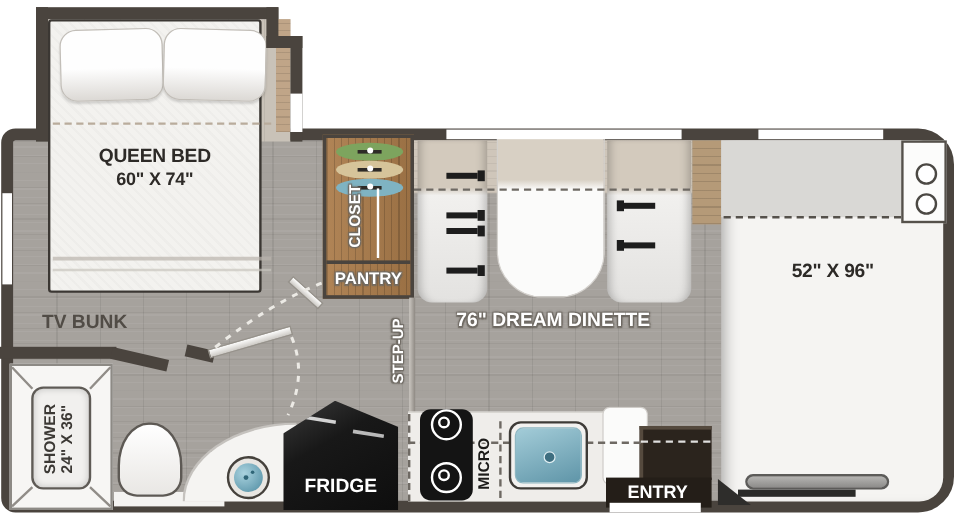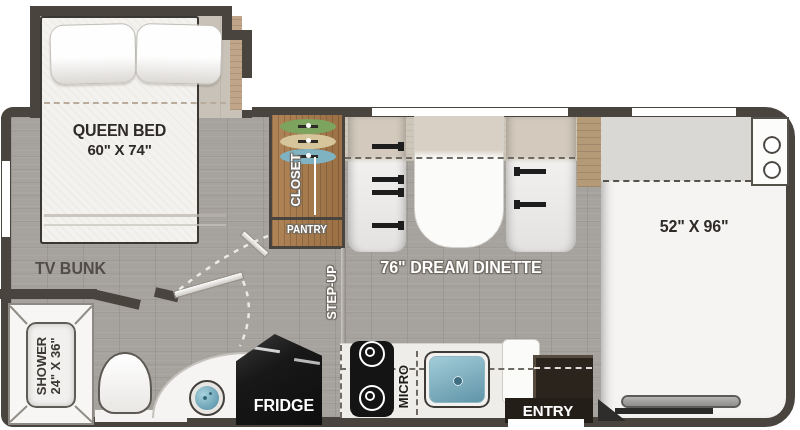--- a/index.html
+++ b/index.html
@@ -89,21 +89,21 @@
               background-color:var(--wood);
               background-image:repeating-linear-gradient(90deg, rgba(0,0,0,.16) 0 1px, transparent 1px 6px),
               linear-gradient(90deg,#b08456,#9a7044);">
     <div class="cloth" style="top:4px;background:#7da45e;"></div>
     <div class="cloth" style="top:19px;background:#d6c49a;"></div>
     <div class="cloth" style="top:34px;background:#7fb3c2;"></div>
     <div class="abs" style="left:42px;top:42px;width:2px;height:58px;background:#fff;"></div>
     <div class="abs" style="left:0;top:102px;width:70px;height:3px;background:var(--wall);"></div>
   </div>
   <div class="abs rot ctr lbl-outline" style="left:261px;top:173px;width:70px;height:14px;line-height:14px;font-size:13px;z-index:8;">CLOSET</div>
-  <div class="abs ctr lbl-outline" style="left:271px;top:224px;width:72px;font-size:10px;z-index:8;">PANTRY</div>
+  <div class="abs ctr lbl-outline" style="left:271px;top:224px;width:72px;font-size:14px;z-index:8;">PANTRY</div>
 
   <div class="abs" style="left:341px;top:248px;width:5px;height:98px;z-index:2;
               background:linear-gradient(90deg,#cbc7c1,#8d8882);"></div>
   <div class="abs rot ctr lbl-outline" style="left:295px;top:286px;width:74px;height:13px;line-height:13px;font-size:12.5px;z-index:8;">STEP-UP</div>
 
   <div class="abs" style="left:340px;top:343px;width:194px;height:75px;z-index:2;background:#efedea;border-top:1px solid #d4d1cd;"></div>
   <div class="abs dash-vert" style="left:340px;top:345px;height:73px;"></div>
   <div class="abs dash-vert" style="left:416px;top:351px;height:64px;"></div>
   <div class="abs" style="left:502px;top:339px;width:38px;height:65px;z-index:2;background:#fbfbfa;
               border:1px solid #cfccc8;border-radius:6px;"></div>
@@ -124,21 +124,21 @@
   <div class="abs" style="left:424px;top:351px;width:66px;height:57px;z-index:4;background:#f2f1ef;
               border:2px solid #3e3b37;border-radius:10px;padding:3px;">
     <div style="width:100%;height:100%;border-radius:7px;border:1px solid #8fb7c2;box-sizing:border-box;
                 background:linear-gradient(160deg,#a3ccd8,#5f95a8);position:relative;">
       <div style="position:absolute;left:50%;top:50%;width:8px;height:8px;margin:-4px;border-radius:50%;
                   background:#3e6e80;border:1px solid #dfeef2;"></div>
     </div>
   </div>
 
 
-  <div class="abs" style="left:236px;top:334px;width:86px;height:91px;z-index:4;
+  <div class="abs" style="left:236px;top:334px;width:96px;height:91px;z-index:4;
               clip-path:polygon(0 30%, 45% 0, 100% 24%, 100% 100%, 0 100%);
               background:linear-gradient(150deg,#3a3a3a 0%,#181818 38%,#0e0e0e 100%);">
     <div style="position:absolute;left:14px;top:14px;width:30px;height:3px;background:rgba(255,255,255,.8);transform:rotate(9deg);"></div>
     <div style="position:absolute;left:58px;top:26px;width:26px;height:3px;background:rgba(255,255,255,.7);transform:rotate(9deg);"></div>
     <div class="abs ctr" style="left:0;bottom:10px;width:96px;font-size:16px;color:#fff;">FRIDGE</div>
   </div>
 
   <div class="abs" style="left:601px;top:117px;width:185px;height:301px;z-index:2;background:#f5f4f2;
               border-radius:0 20px 20px 0;box-shadow:inset 10px 0 12px -8px rgba(0,0,0,.35);"></div>
   <div class="abs" style="left:601px;top:117px;width:151px;height:64px;z-index:2;background:#d9d8d5;"></div>
@@ -193,21 +193,21 @@
               background-image:repeating-linear-gradient(90deg, rgba(0,0,0,.06) 0 1px, transparent 1px 30px);"></div>
   <div class="abs wall" style="left:30px;top:6px;width:202px;height:10px;z-index:6;"></div>
   <div class="abs wall" style="left:30px;top:6px;width:10px;height:112px;z-index:6;"></div>
   <div class="abs" style="left:230px;top:16px;width:12px;height:94px;z-index:6;background:#c0a588;
               background-image:repeating-linear-gradient(0deg, rgba(0,0,0,.1) 0 1px, transparent 1px 6px);"></div>
   <div class="abs wall" style="left:222px;top:6px;width:10px;height:34px;z-index:7;"></div>
   <div class="abs wall" style="left:222px;top:30px;width:30px;height:10px;z-index:7;"></div>
   <div class="abs wall" style="left:242px;top:30px;width:10px;height:88px;z-index:6;"></div>
   <div class="abs gap" style="left:242px;top:78px;width:10px;height:32px;z-index:7;"></div>
 
-  <div class="abs" style="left:40px;top:16px;width:159px;height:228px;z-index:6;background:#f3f2ef;
+  <div class="abs" style="left:40px;top:16px;width:178px;height:228px;z-index:6;background:#f3f2ef;
               border:2px solid #3b3733;border-radius:3px;
               background-image:repeating-linear-gradient(45deg, rgba(0,0,0,.02) 0 2px, transparent 2px 6px);">
     <div style="position:absolute;left:8px;top:6px;width:84px;height:58px;border-radius:14px;
                 border:1px solid #c2beb8;transform:rotate(-1.5deg);box-shadow:0 2px 2px rgba(0,0,0,.15);
                 background:linear-gradient(180deg,#fefefe 0%,#fefefe 55%,#dcd9d5 100%);"></div>
     <div style="position:absolute;left:94px;top:6px;width:84px;height:58px;border-radius:14px;
                 border:1px solid #c2beb8;transform:rotate(1.5deg);box-shadow:0 2px 2px rgba(0,0,0,.15);
                 background:linear-gradient(180deg,#fefefe 0%,#fefefe 55%,#dcd9d5 100%);"></div>
     <div style="position:absolute;left:2px;top:84px;width:182px;border-top:2px dashed #b9ac9c;"></div>
     <div class="ctr lbl" style="position:absolute;left:0;top:104px;width:100%;font-size:16px;">QUEEN BED</div>

